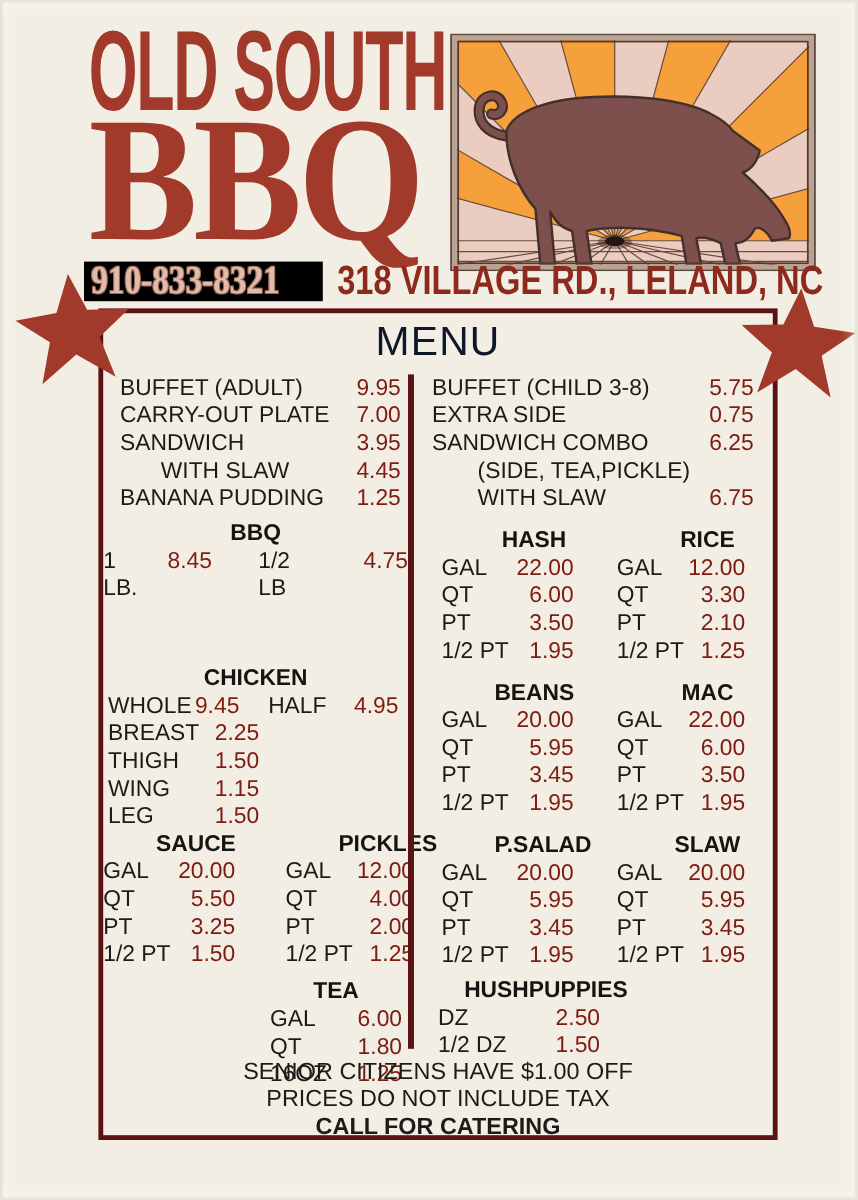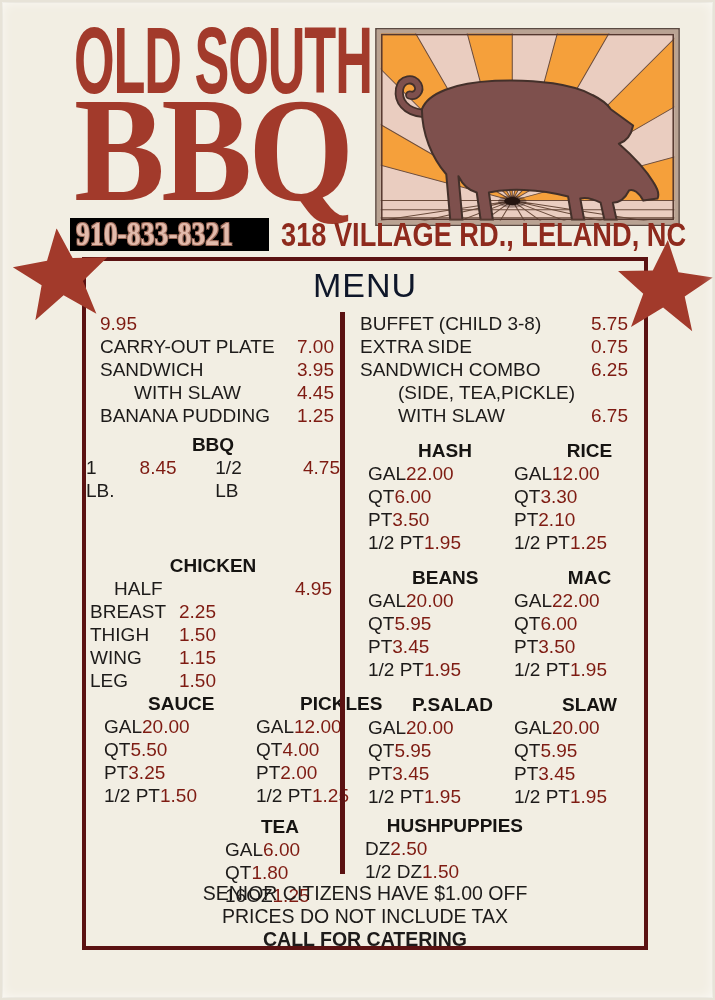--- a/index.html
+++ b/index.html
@@ -49,26 +49,26 @@
   .spacer{height:52px;}
   
   .chick-row1{display:flex;line-height:23px;padding:0 8px 0 4px;}
   .chick-pair1{display:flex;justify-content:space-between;width:128px;}
   .chick-pair2{display:flex;justify-content:space-between;flex:1;margin-left:24px;gap:23px;}
   .chick-row{display:flex;line-height:23px;padding-left:4px;}
   .chick-row .plabel{width:76px;}
   .chick-row .pprice{width:50px;text-align:right;}
   
   .quad{display:flex;}
-  .col-left .quad{padding-left:18px;gap:42px;}
+  .col-left .quad{padding-left:0;gap:42px;}
   .col-right .quad{padding-left:23px;gap:36px;margin-top:12px;}
   .ptable{width:110px;}
   .ptable.narrow{width:107px;}
   .pt-head{font-weight:bold;text-align:center;line-height:23px;padding-left:44px;white-space:nowrap;color:#161412;}
-  .prow{display:flex;justify-content:flex-start;line-height:23px;}
+  .prow{display:flex;justify-content:space-between;line-height:23px;}
   .qt1{margin-top:6px;} .qt2{margin-top:8px;}
   
   .tea{margin-top:8px;margin-left:139px;width:110px;}
   .tea .pt-head{padding-left:0;}
   .hush{margin-top:6px;margin-left:8px;width:170px;}
   .hush .pt-head{padding-left:0;text-align:right;}
   .hush .prow{width:135px;margin-left:12px;}
   
   .mfooter{margin-top:8px;text-align:center;line-height:23px;font-size:19.5px;}
   .mfooter .bold{font-weight:bold;}
@@ -149,20 +149,21 @@
 
 <div class="star star-left"></div>
 <div class="star star-right"></div>
 
 <div class="menu-box">
   <div class="menu-title">MENU</div>
   <div class="cols">
 
     <div class="col-left">
       <div class="mrow">
+          <span>BUFFET (ADULT)</span>
           <span class="price">9.95</span>
         </div>
       <div class="mrow">
           <span>CARRY-OUT PLATE</span>
           <span class="price">7.00</span>
         </div>
       <div class="mrow">
           <span>SANDWICH</span>
           <span class="price">3.95</span>
         </div>
@@ -185,20 +186,24 @@
             <span class="gap"></span>
             <span class="price">4.75</span>
         </div>
       </div>
 
       <div class="spacer"></div>
 
       <div>
         <div class="sec-head">CHICKEN</div>
         <div class="chick-row1">
+          <span class="chick-pair1">
+              <span>WHOLE</span>
+              <span class="price">9.45</span>
+            </span>
           <span class="chick-pair2">
               <span>HALF</span>
               <span class="price">4.95</span>
             </span>
         </div>
         <div class="chick-row">
             <span class="plabel">BREAST</span>
             <span class="pprice price">2.25</span>
           </div>
         <div class="chick-row">

